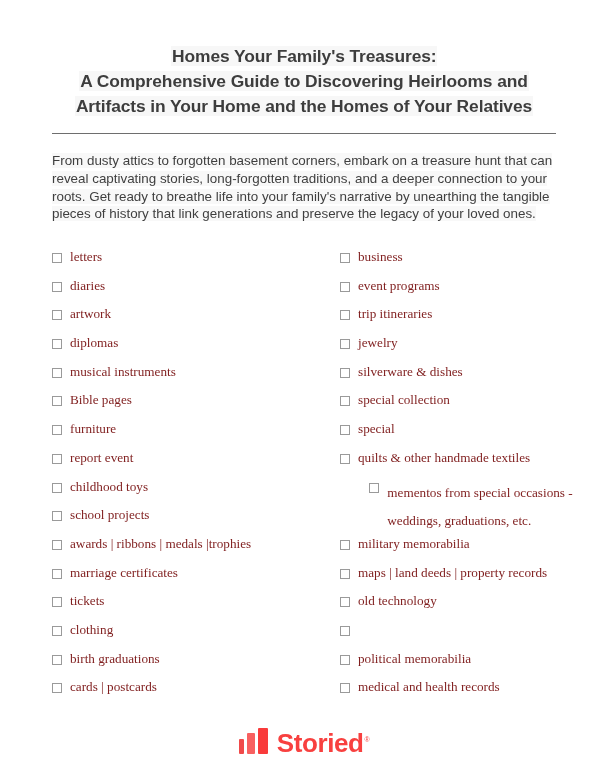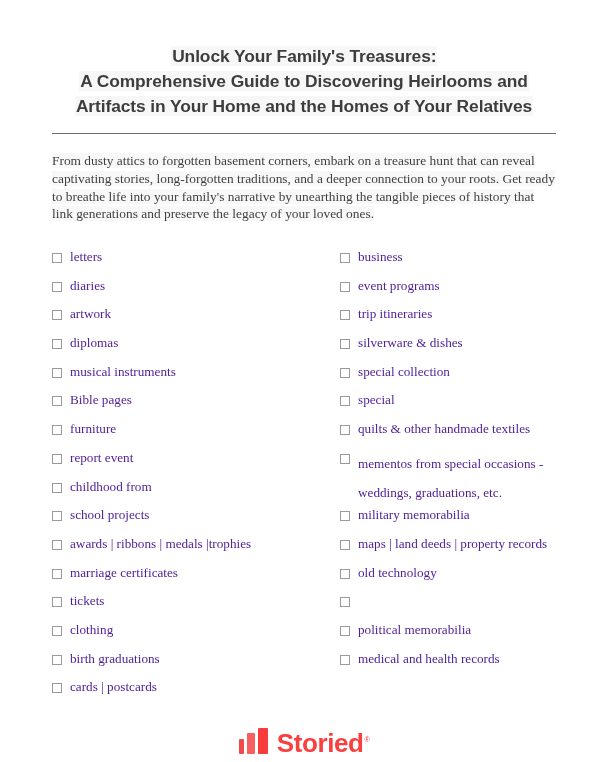--- a/index.html
+++ b/index.html
@@ -63,21 +63,21 @@
     height: 1px;
     background: #6e6e6e;
   }
 
   
   .intro {
     position: absolute;
     left: 52px;
     top: 152px;
     width: 504px;
-    font-family: Liberation Serif, serif;
+    font-family: Liberation Sans, sans-serif;
     font-size: 13.4px;
     line-height: 17.8px;
     color: #3f3f3f;
     text-align: left;
   }
   .intro span { background: #f8f8f8; }
 
   
   .columns {
     position: absolute;
@@ -91,23 +91,23 @@
   }
   .col-left  { left: 52px;  width: 278px; }
   .col-right { left: 340px; width: 262px; }
 
   .check-item {
     display: flex;
     align-items: flex-start;
     height: 28.7px;
     font-family: "Liberation Serif", "DejaVu Serif", serif;
     font-size: 13.2px;
-    color: #4c1d95;
-  }
-  .check-item.tall { height: 57.4px; }
+    color: #7f1d1d;
+  }
+  .check-item.tall { height: 57.4px; justify-content: center; }
 
   .box {
     flex: 0 0 auto;
     width: 8px;
     height: 8px;
     border: 1px solid #9a9a9a;
     background: #ffffff;
     margin-top: 4px;
     margin-right: 8px;
     box-sizing: content-box;
@@ -160,21 +160,21 @@
     font-weight: normal;
     margin-left: 1px;
   }
 </style>
 </head>
 <body>
 
 <div class="page">
 
   <div class="title-block">
-    <div class="title-line"><span class="caret"></span><span class="hl">Unlock Your Family's Treasures:</span></div>
+    <div class="title-line"><span class="caret"></span><span class="hl">Homes Your Family's Treasures:</span></div>
     <div class="title-line"><span class="hl">A Comprehensive Guide to Discovering Heirlooms and</span></div>
     <div class="title-line"><span class="hl">Artifacts in Your Home and the Homes of Your Relatives</span></div>
   </div>
 
   <div class="rule"></div>
 
   <div class="intro"><span>From dusty attics to forgotten basement corners, embark on a treasure hunt that can reveal captivating stories, long-forgotten traditions, and a deeper connection to your roots. Get ready to breathe life into your family's narrative by unearthing the tangible pieces of history that link generations and preserve the legacy of your loved ones.</span></div>
 
   <div class="columns">
     <div class="col col-left">
@@ -205,21 +205,21 @@
         <div class="check-item">
           <span class="box"></span>
           <span class="check-label">furniture</span>
         </div>
         <div class="check-item">
           <span class="box"></span>
           <span class="check-label">report event</span>
         </div>
         <div class="check-item">
           <span class="box"></span>
-          <span class="check-label">childhood from</span>
+          <span class="check-label">childhood toys</span>
         </div>
         <div class="check-item">
           <span class="box"></span>
           <span class="check-label">school projects</span>
         </div>
         <div class="check-item">
           <span class="box"></span>
           <span class="check-label">awards | ribbons | medals |trophies</span>
         </div>
         <div class="check-item">
@@ -248,20 +248,24 @@
           <span class="box"></span>
           <span class="check-label">business</span>
         </div>
         <div class="check-item">
           <span class="box"></span>
           <span class="check-label">event programs</span>
         </div>
         <div class="check-item">
           <span class="box"></span>
           <span class="check-label">trip itineraries</span>
+        </div>
+        <div class="check-item">
+          <span class="box"></span>
+          <span class="check-label">jewelry</span>
         </div>
         <div class="check-item">
           <span class="box"></span>
           <span class="check-label">silverware &amp; dishes</span>
         </div>
         <div class="check-item">
           <span class="box"></span>
           <span class="check-label">special collection</span>
         </div>
         <div class="check-item">

